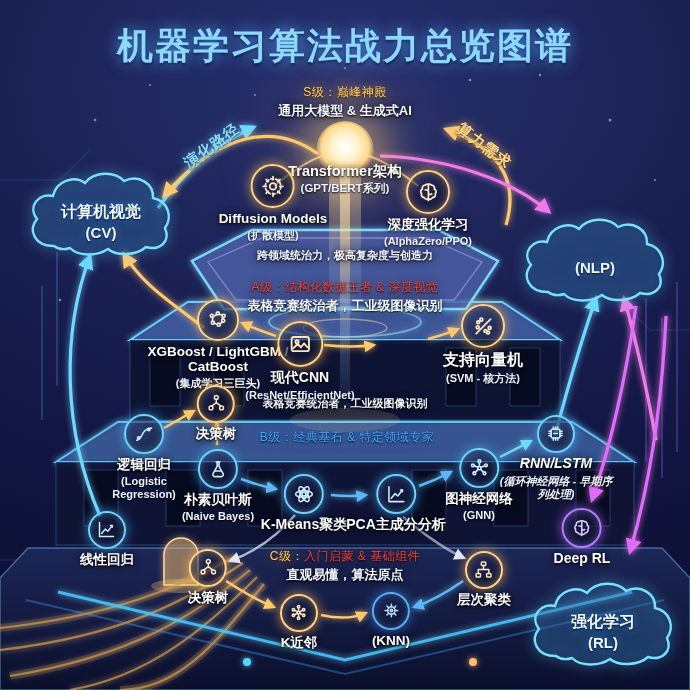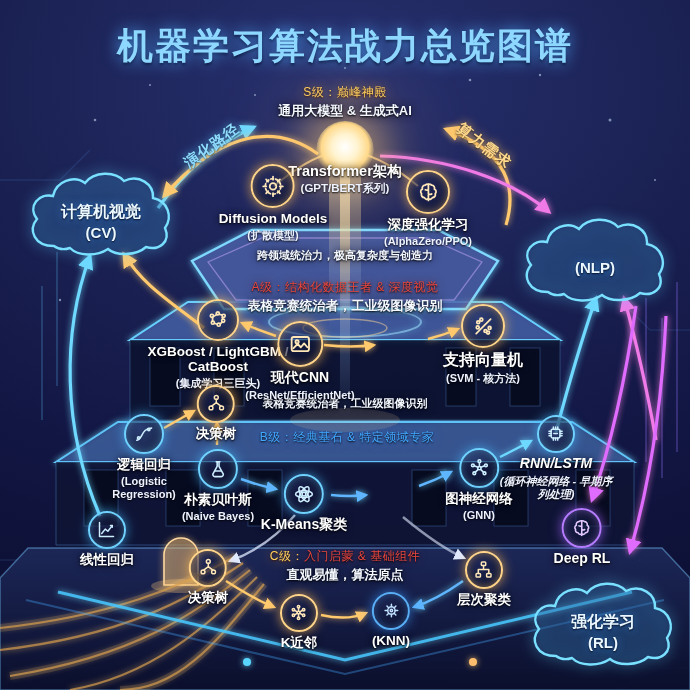--- a/index.html
+++ b/index.html
@@ -410,20 +410,29 @@
   </div>
   <div class="node cyan" style="left:304px;top:474px;--d:36px;">
     <div class="nicon">
         <svg viewBox="0 0 24 24">
           <use href="#i-atom"></use>
         </svg>
       </div>
     <div class="ntitle" style="font-size:14px;">K-Means聚类</div>
 
   </div>
+  <div class="node cyan" style="left:396px;top:474px;--d:36px;">
+    <div class="nicon">
+        <svg viewBox="0 0 24 24">
+          <use href="#i-chart"></use>
+        </svg>
+      </div>
+    <div class="ntitle" style="font-size:14px;">PCA主成分分析</div>
+
+  </div>
   <div class="node cyan" style="left:479px;top:448px;--d:36px;">
     <div class="nicon">
         <svg viewBox="0 0 24 24">
           <use href="#i-graph"></use>
         </svg>
       </div>
     <div class="ntitle">图神经网络</div>
     <div class="nsub">(GNN)</div>
   </div>
   <div class="node cyan" style="left:556px;top:415px;--d:34px;width:118px;font-style:italic;">

